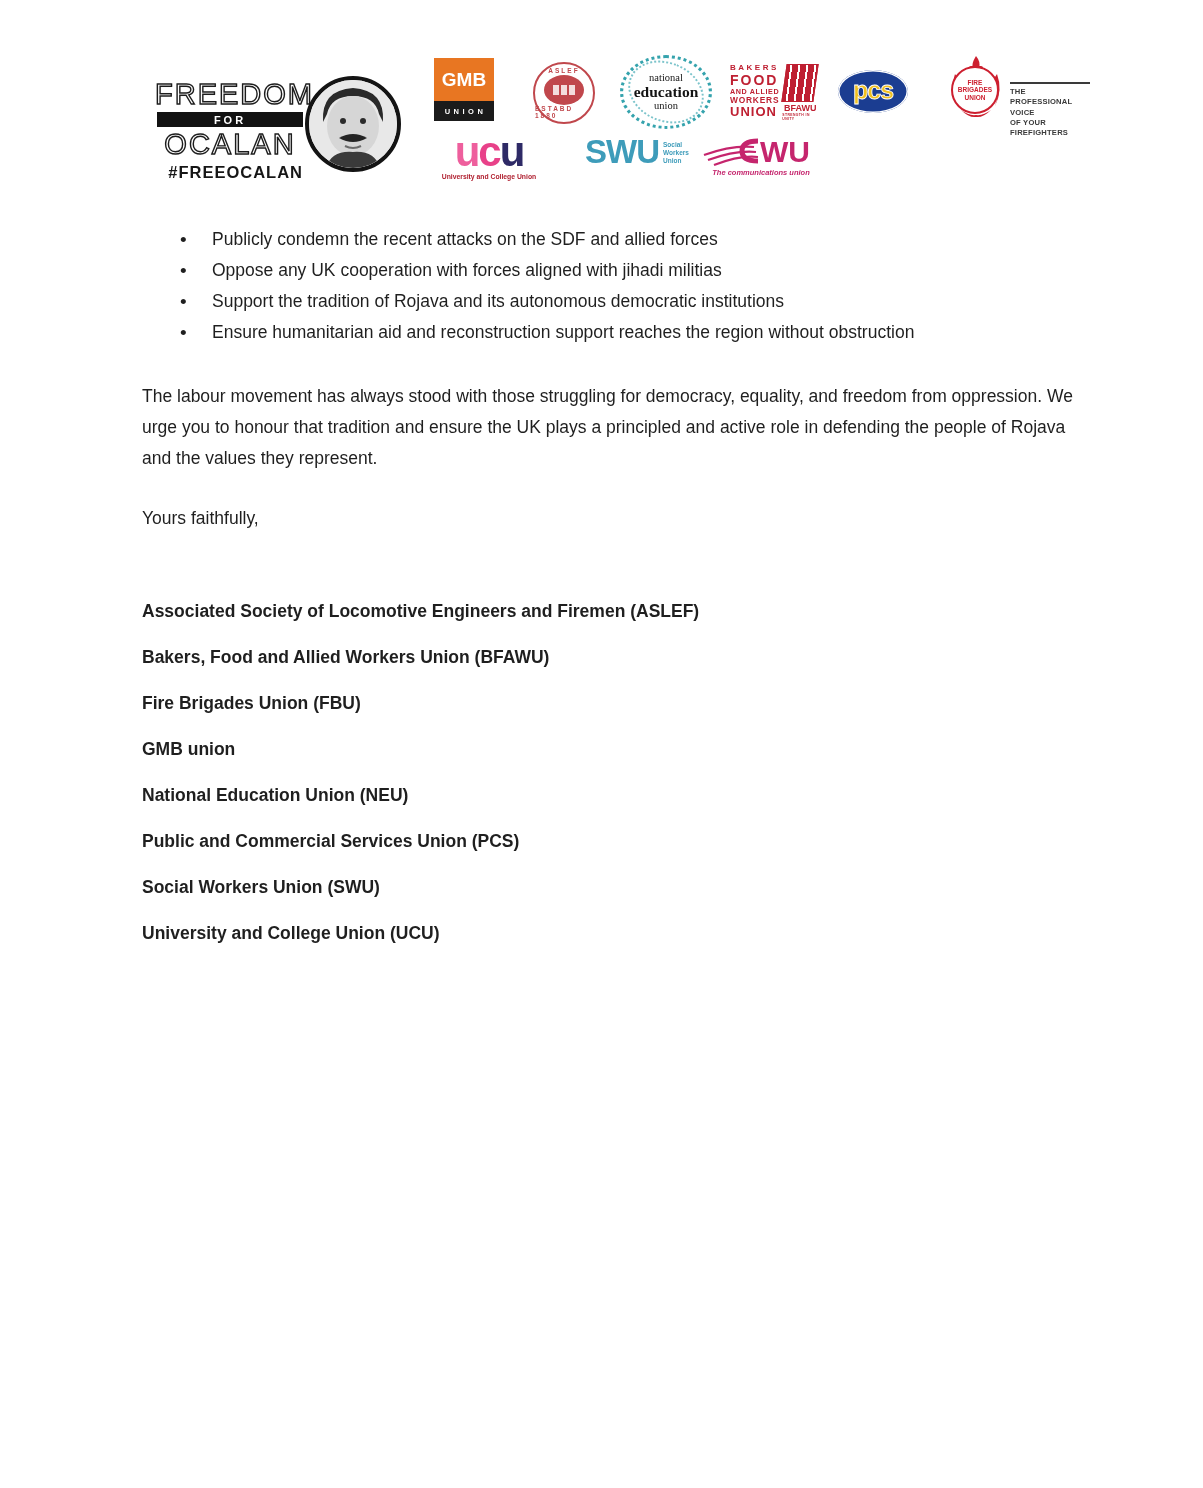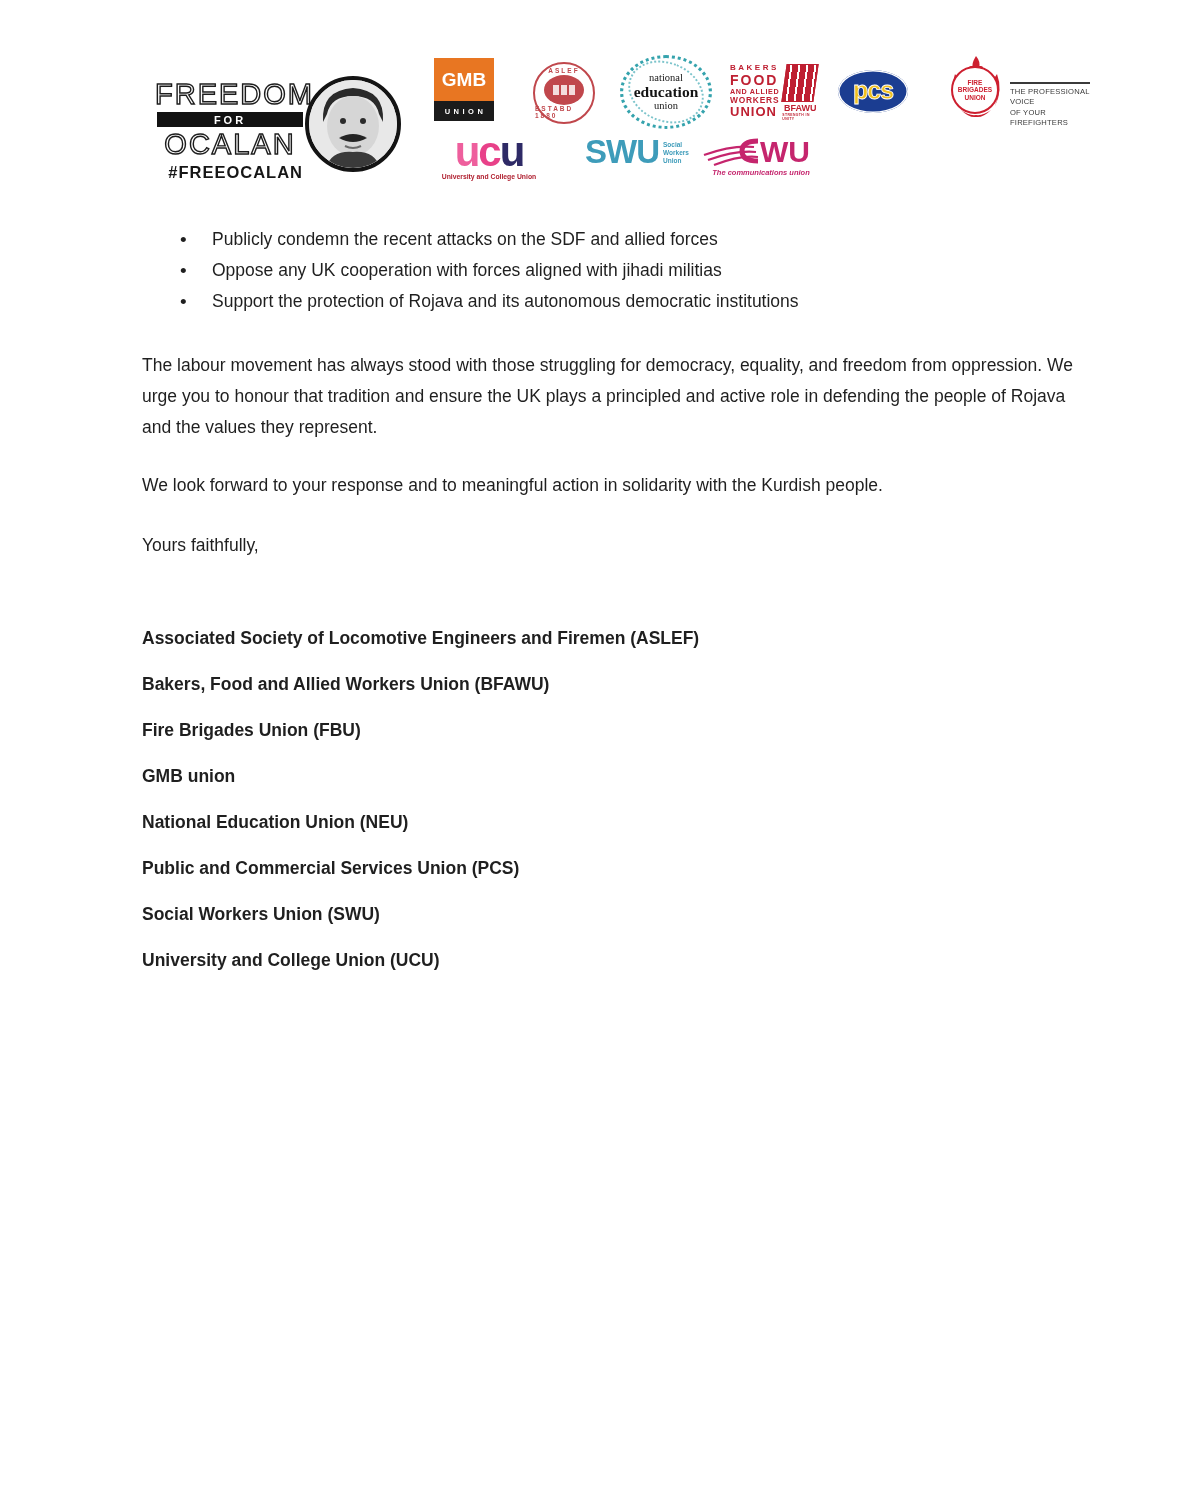--- a/index.html
+++ b/index.html
@@ -126,21 +126,21 @@
   .fbu-ring {
     position:absolute; left:4px; top:8px; width:48px; height:48px; border-radius:50%;
     border:2.5px solid #cd1f2f; display:flex; flex-direction:column;
     align-items:center; justify-content:center; background:#fff;
     color:#cd1f2f; font-weight:800; line-height:1.15; text-align:center;
   }
   .fbu-ring div { font-size:6.5px; }
   .fbu-flame { position:absolute; left:0; top:-2px; width:58px; height:62px; }
   .fbu-text { left:1010px; top:82px; width:80px; border-top:2px solid #3a3a3a; padding-top:3px; }
   .fbu-text div {
-    font-size:7.6px; font-weight:400; color:#3a3a3a; letter-spacing:0.2px;
+    font-size:7.6px; font-weight:700; color:#3a3a3a; letter-spacing:0.2px;
     line-height:1.35; font-stretch:condensed;
   }
 
   
   .content {
     position:absolute; left:142px; top:224px; width:938px;
     font-size:17.5px; line-height:31px; color:#1f1f1f;
   }
   ul.bullets { list-style:none; }
   ul.bullets li { position:relative; padding-left:70px; }
@@ -274,26 +274,26 @@
   <div class="logo fbu-text">
     <div>THE PROFESSIONAL VOICE</div>
     <div>OF YOUR FIREFIGHTERS</div>
   </div>
 
   <div class="content">
 
     <ul class="bullets">
       <li>Publicly condemn the recent attacks on the SDF and allied forces</li>
       <li>Oppose any UK cooperation with forces aligned with jihadi militias</li>
-      <li>Support the protection of Rojava and its autonomous democratic institutions</li>
+      <li>Support the tradition of Rojava and its autonomous democratic institutions</li>
+      <li>Ensure humanitarian aid and reconstruction support reaches the region without obstruction</li>
     </ul>
 
     <p class="para">The labour movement has always stood with those struggling for democracy, equality, and freedom from oppression. We urge you to honour that tradition and ensure the UK plays a principled and active role in defending the people of Rojava and the values they represent.</p>
 
-    <p class="para para2">We look forward to your response and to meaningful action in solidarity with the Kurdish people.</p>
 
     <p class="para closing">Yours faithfully,</p>
 
     <div class="sigs">
       <p>Associated Society of Locomotive Engineers and Firemen (ASLEF)</p>
       <p>Bakers, Food and Allied Workers Union (BFAWU)</p>
       <p>Fire Brigades Union (FBU)</p>
       <p>GMB union</p>
       <p>National Education Union (NEU)</p>
       <p>Public and Commercial Services Union (PCS)</p>

